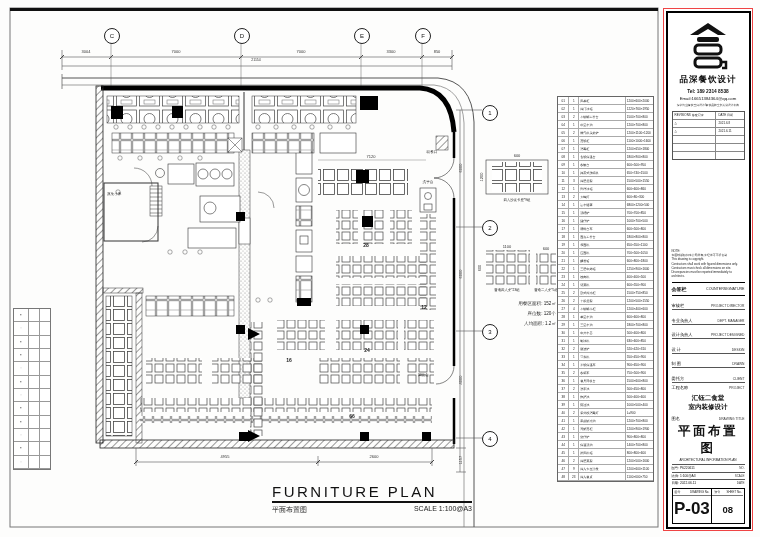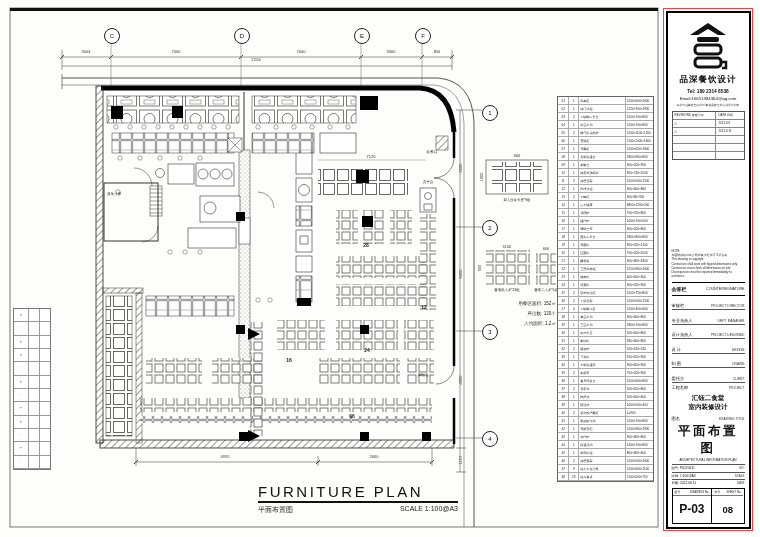--- a/index.html
+++ b/index.html
@@ -23,21 +23,21 @@
   .lc1{width:10%;justify-content:center;}
   .lc2{width:8%;justify-content:center;}
   .lc3{width:52%;}
   .lc4{width:30%;border-right:none !important;}
 
   .sidetab{position:absolute;left:13px;top:308px;width:36px;height:160px;border:0.5px solid #777;display:flex;flex-direction:column;background:#fff;}
   .srow{flex:1;display:flex;border-bottom:0.5px solid #999;min-height:0;}
   .srow span{border-right:0.5px solid #999;display:flex;align-items:center;justify-content:center;font-size:3.5px;color:#111;}
   .sc1{width:40%;}.sc2{width:30%;}.sc3{width:30%;border-right:none !important;}
 
-  .titlebar{position:absolute;left:258px;top:483px;width:200px;}
+  .titlebar{position:absolute;left:272px;top:483px;width:200px;}
   .titlebar .main{font-size:15px;letter-spacing:2.5px;color:#111;border-bottom:2px solid #111;padding-bottom:1px;font-weight:500;}
   .titlebar .sub{display:flex;justify-content:space-between;font-size:7px;color:#222;margin-top:2px;}
 
   .tb{position:absolute;left:663px;top:8px;width:88px;height:521px;border:1px solid #ef4444;background:#fff;}
   .tbin{position:absolute;left:1.5px;top:1.5px;right:1.5px;bottom:1.5px;border:2.2px solid #000;display:flex;flex-direction:column;padding:3px 4px;box-sizing:border-box;}
   .logo{display:flex;justify-content:center;margin:6px 0 4px 0;}
   .bname{text-align:center;font-size:8.5px;font-weight:bold;letter-spacing:1px;color:#111;}
   .btel{text-align:center;font-size:4.8px;font-weight:bold;margin-top:3px;color:#111;}
   .bmail{text-align:center;font-size:4.3px;margin-top:2px;color:#111;}
   .btag{text-align:center;font-size:2.8px;margin-top:2px;color:#333;overflow:hidden;white-space:nowrap;}
@@ -62,21 +62,21 @@
   .dtitleen{text-align:center;font-size:3.1px;color:#222;margin-top:1px;margin-bottom:2px;}
   .metarow{border-top:0.5px solid #555;height:6.5px;display:flex;justify-content:space-between;align-items:center;}
   .metarow .l{font-size:3.3px;color:#111;}
   .metarow .r{font-size:3px;color:#333;}
   .numbox{border:1px solid #000;height:34px;display:flex;margin-top:1px;}
   .numcell{display:flex;flex-direction:column;box-sizing:border-box;}
   .numcell.left{width:56%;border-right:1px solid #000;}
   .numcell.right{width:44%;}
   .numhead{font-size:2.9px;color:#222;padding:1px 2px;display:flex;justify-content:space-between;border-bottom:0.5px solid #777;}
   .numval{flex:1;display:flex;align-items:center;justify-content:center;font-weight:bold;color:#111;}
-  .numval.big{font-size:12px;}
+  .numval.big{font-size:17px;}
   .numval.med{font-size:9.5px;}
 </style>
 </head>
 <body>
 
 <div class="sheet">
 
   <svg class="plansvg" viewBox="0 0 760 537">
     <defs>
       <pattern id="hatch" width="5" height="5" patternUnits="userSpaceOnUse" patternTransform="rotate(45)">

